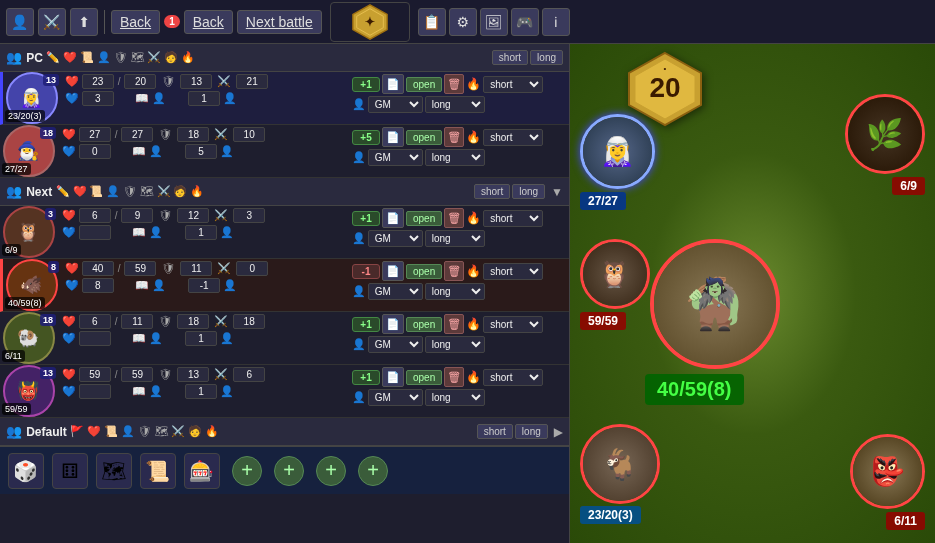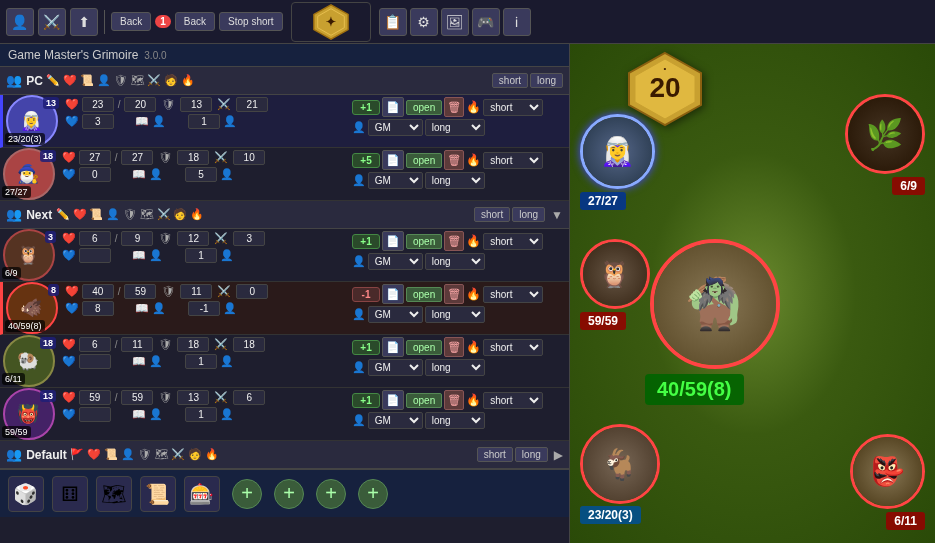--- a/index.html
+++ b/index.html
@@ -25,21 +25,22 @@
       flex-shrink: 0;
       height: 44px;
     }
     .toolbar-btn {
       background: #3a3a5c;
       color: #ddd;
       border: 1px solid #555;
       padding: 3px 8px;
       border-radius: 3px;
       cursor: pointer;
-      font-size: 10px;
+      font-size: 14px;
+      text-decoration: underline;
     }
     .toolbar-sep { width: 1px; height: 24px; background: #555; margin: 0 2px; }
     .toolbar-icon-btn {
       background: #3a3a5c;
       border: 1px solid #555;
       border-radius: 3px;
       color: #ddd;
       cursor: pointer;
       width: 28px; height: 28px;
       display: flex; align-items: center; justify-content: center;
@@ -390,45 +391,41 @@
 <body>
 
 <div id="toolbar">
   <div class="toolbar-icon-btn">👤</div>
   <div class="toolbar-icon-btn">⚔️</div>
   <div class="toolbar-icon-btn">⬆</div>
   <div class="toolbar-sep"></div>
   <button class="toolbar-btn">Back</button>
   <span class="badge">1</span>
   <button class="toolbar-btn">Back</button>
-  <button class="toolbar-btn">Stop short</button>
+  <button class="toolbar-btn">Next battle</button>
   <div id="logo-area">
     <svg class="logo-svg" viewBox="0 0 40 40">
       <polygon points="20,2 38,12 38,28 20,38 2,28 2,12" fill="#c8a030" stroke="#a07010" stroke-width="1.5"></polygon>
       <polygon points="20,6 34,14 34,26 20,34 6,26 6,14" fill="none" stroke="#e8c050" stroke-width="1"></polygon>
       <text x="20" y="24" text-anchor="middle" fill="#3a1a00" font-size="13" font-weight="bold">✦</text>
     </svg>
   </div>
   <div class="toolbar-right">
     <div class="toolbar-icon-btn">📋</div>
     <div class="toolbar-icon-btn">⚙</div>
     <div class="toolbar-icon-btn">🖼</div>
     <div class="toolbar-icon-btn">🎮</div>
     <div class="toolbar-icon-btn">ℹ</div>
   </div>
 </div>
 
 <div id="main">
 
   <div id="left-panel">
 
-    <div id="app-title">
-      <span>Game Master's Grimoire</span>
-      <span class="version">3.0.0</span>
-    </div>
 
     <div class="group-header">
       <span class="group-icon">👥</span>
       <span class="group-title">PC</span>
       <div class="group-header-icons">
         <span class="small-icon">✏️</span>
         <span class="small-icon">❤️</span>
         <span class="small-icon">📜</span>
         <span class="small-icon">👤</span>
         <span class="small-icon">🛡</span>

